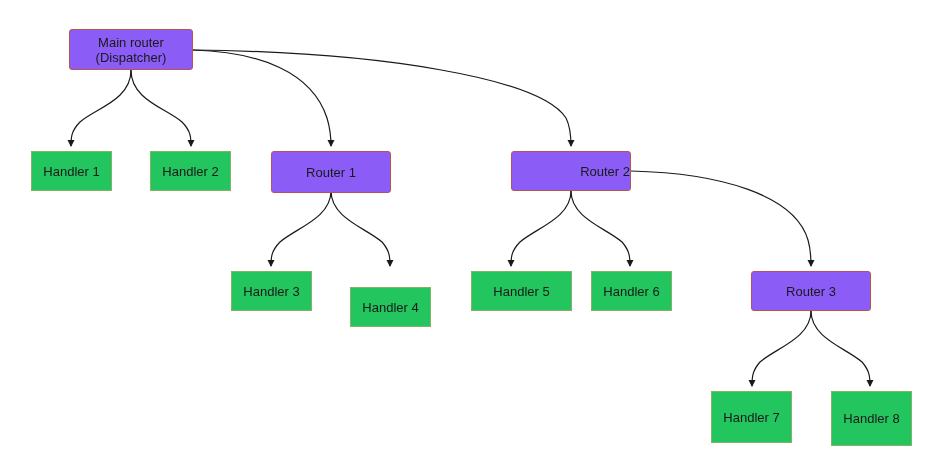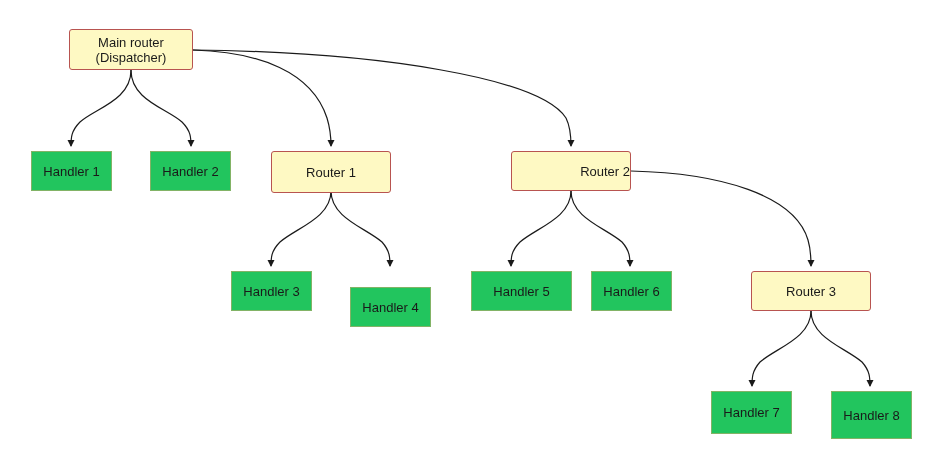--- a/index.html
+++ b/index.html
@@ -30,21 +30,21 @@
     display: flex;
     align-items: center;
     justify-content: center;
     text-align: center;
     font-size: 13px;
     line-height: 15px;
     color: #1a1a1a;
     z-index: 2;
   }
   .node.router {
-    background: #fef9c3;
+    background: #8b5cf6;
     border: 1px solid #b85450;
     border-radius: 3px;
   }
   .node.handler {
     background: #22c55e;
     border: 1px solid #82b366;
     border-radius: 0;
   }
   .node-label {
     white-space: pre-line;
@@ -102,21 +102,21 @@
       </div>
       <div class="node handler" style="left: 471px; top: 271px; width: 101px; height: 40px;">
         <span class="node-label">Handler 5</span>
       </div>
       <div class="node handler" style="left: 591px; top: 271px; width: 81px; height: 40px;">
         <span class="node-label">Handler 6</span>
       </div>
       <div class="node router" style="left: 751px; top: 271px; width: 120px; height: 40px;">
         <span class="node-label">Router 3</span>
       </div>
-      <div class="node handler" style="left: 711px; top: 391px; width: 81px; height: 43px;">
+      <div class="node handler" style="left: 711px; top: 391px; width: 81px; height: 52px;">
         <span class="node-label">Handler 7</span>
       </div>
-      <div class="node handler" style="left: 831px; top: 391px; width: 81px; height: 48px;">
+      <div class="node handler" style="left: 831px; top: 391px; width: 81px; height: 55px;">
         <span class="node-label">Handler 8</span>
       </div>
     </div>
 
 </div>
 
 </body></html>

